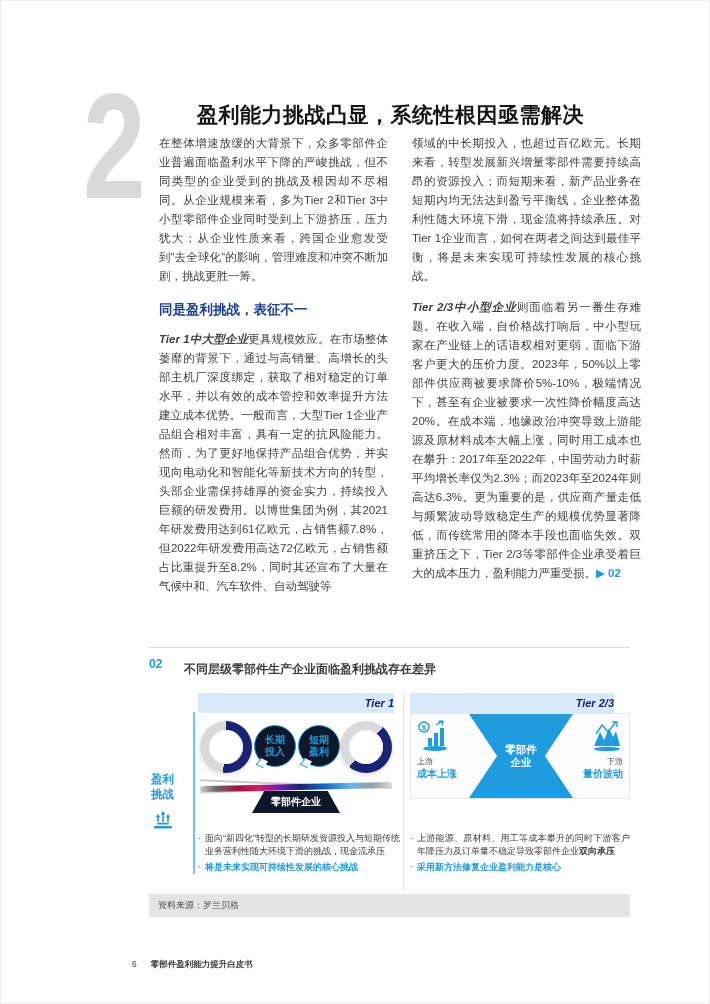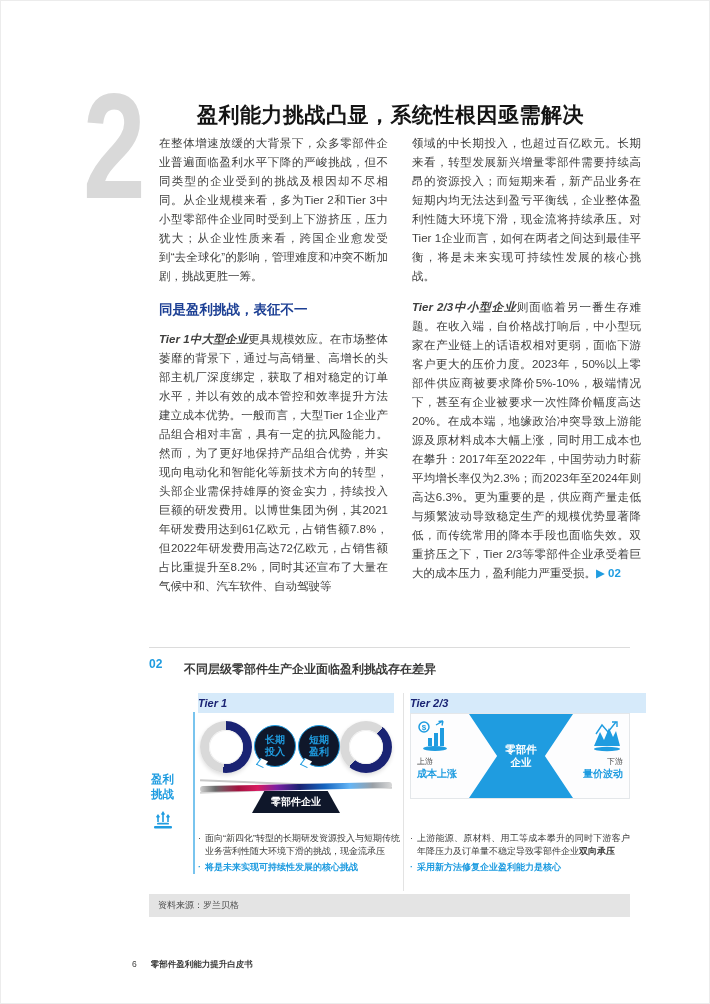--- a/index.html
+++ b/index.html
@@ -22,23 +22,23 @@
 
   
   .figure { position:absolute; left:148px; top:646px; width:481px; height:270px; border-top:1px solid #dcdcdc; }
   .fig-num { position:absolute; left:0; top:9px; font-size:12px; font-weight:700; color:#1f9ce0; }
   .fig-title { position:absolute; left:35px; top:13px; font-size:12px; font-weight:700; color:#3a3a39; }
 
   .axis-label { position:absolute; left:2px; top:124px; font-size:11.5px; font-weight:700; color:#1f9ce0; line-height:15px; white-space:pre-line; }
   .axis-icon { position:absolute; left:2px; top:158px; }
   .bracket { position:absolute; left:44px; top:64px; width:2px; height:162px; background:#79c4ee; }
 
-  .tier-header { position:absolute; top:45px; height:20px; line-height:20px; text-align:left; background:#d6eafa; color:#1a2373; font-size:11px; font-weight:700; font-style:italic; }
+  .tier-header { position:absolute; top:45px; height:20px; line-height:20px; text-align:right; background:#d6eafa; color:#1a2373; font-size:11px; font-weight:700; font-style:italic; }
   .t1-header { left:49px; width:196px; }
-  .t23-header { left:261px; width:236px; }
+  .t23-header { left:261px; width:204px; }
   .panel-sep { position:absolute; left:254px; top:45px; width:1px; height:198px; background:#e3e3e3; }
 
   .t1-content { position:absolute; left:49px; top:65px; width:196px; height:116px; }
   .donut { position:absolute; width:52px; height:52px; border-radius:50%; box-shadow:0 2px 4px rgba(0,0,0,.14); }
   .donut::after { content:""; position:absolute; inset:9px; background:#fff; border-radius:50%; box-shadow:inset 0 0 0 1px #f0f0f0; }
   .donut.l { left:2px; top:8px; background:conic-gradient(#1a2373 0 52%, #d9d9d9 52% 100%); }
   .donut.r { left:142px; top:8px; background:conic-gradient(from 40deg, #1a2373 0 50%, #d9d9d9 50% 100%); }
   .bubble { position:absolute; width:42px; height:42px; box-sizing:border-box; border:1.5px solid #1f9ce0; border-radius:50%; background:#0f172a; color:#1f9ce0; font-size:10px; font-weight:700; line-height:12px; display:flex; align-items:center; justify-content:center; text-align:center; white-space:pre-line; z-index:2; }
   .bubble::after { content:""; position:absolute; left:3px; bottom:-1px; width:7px; height:7px; background:#fff; border-left:1.5px solid #1f9ce0; border-bottom:1.5px solid #1f9ce0; transform:rotate(25deg) skew(-12deg); }
   .bubble.bl { left:56px; top:12px; }

